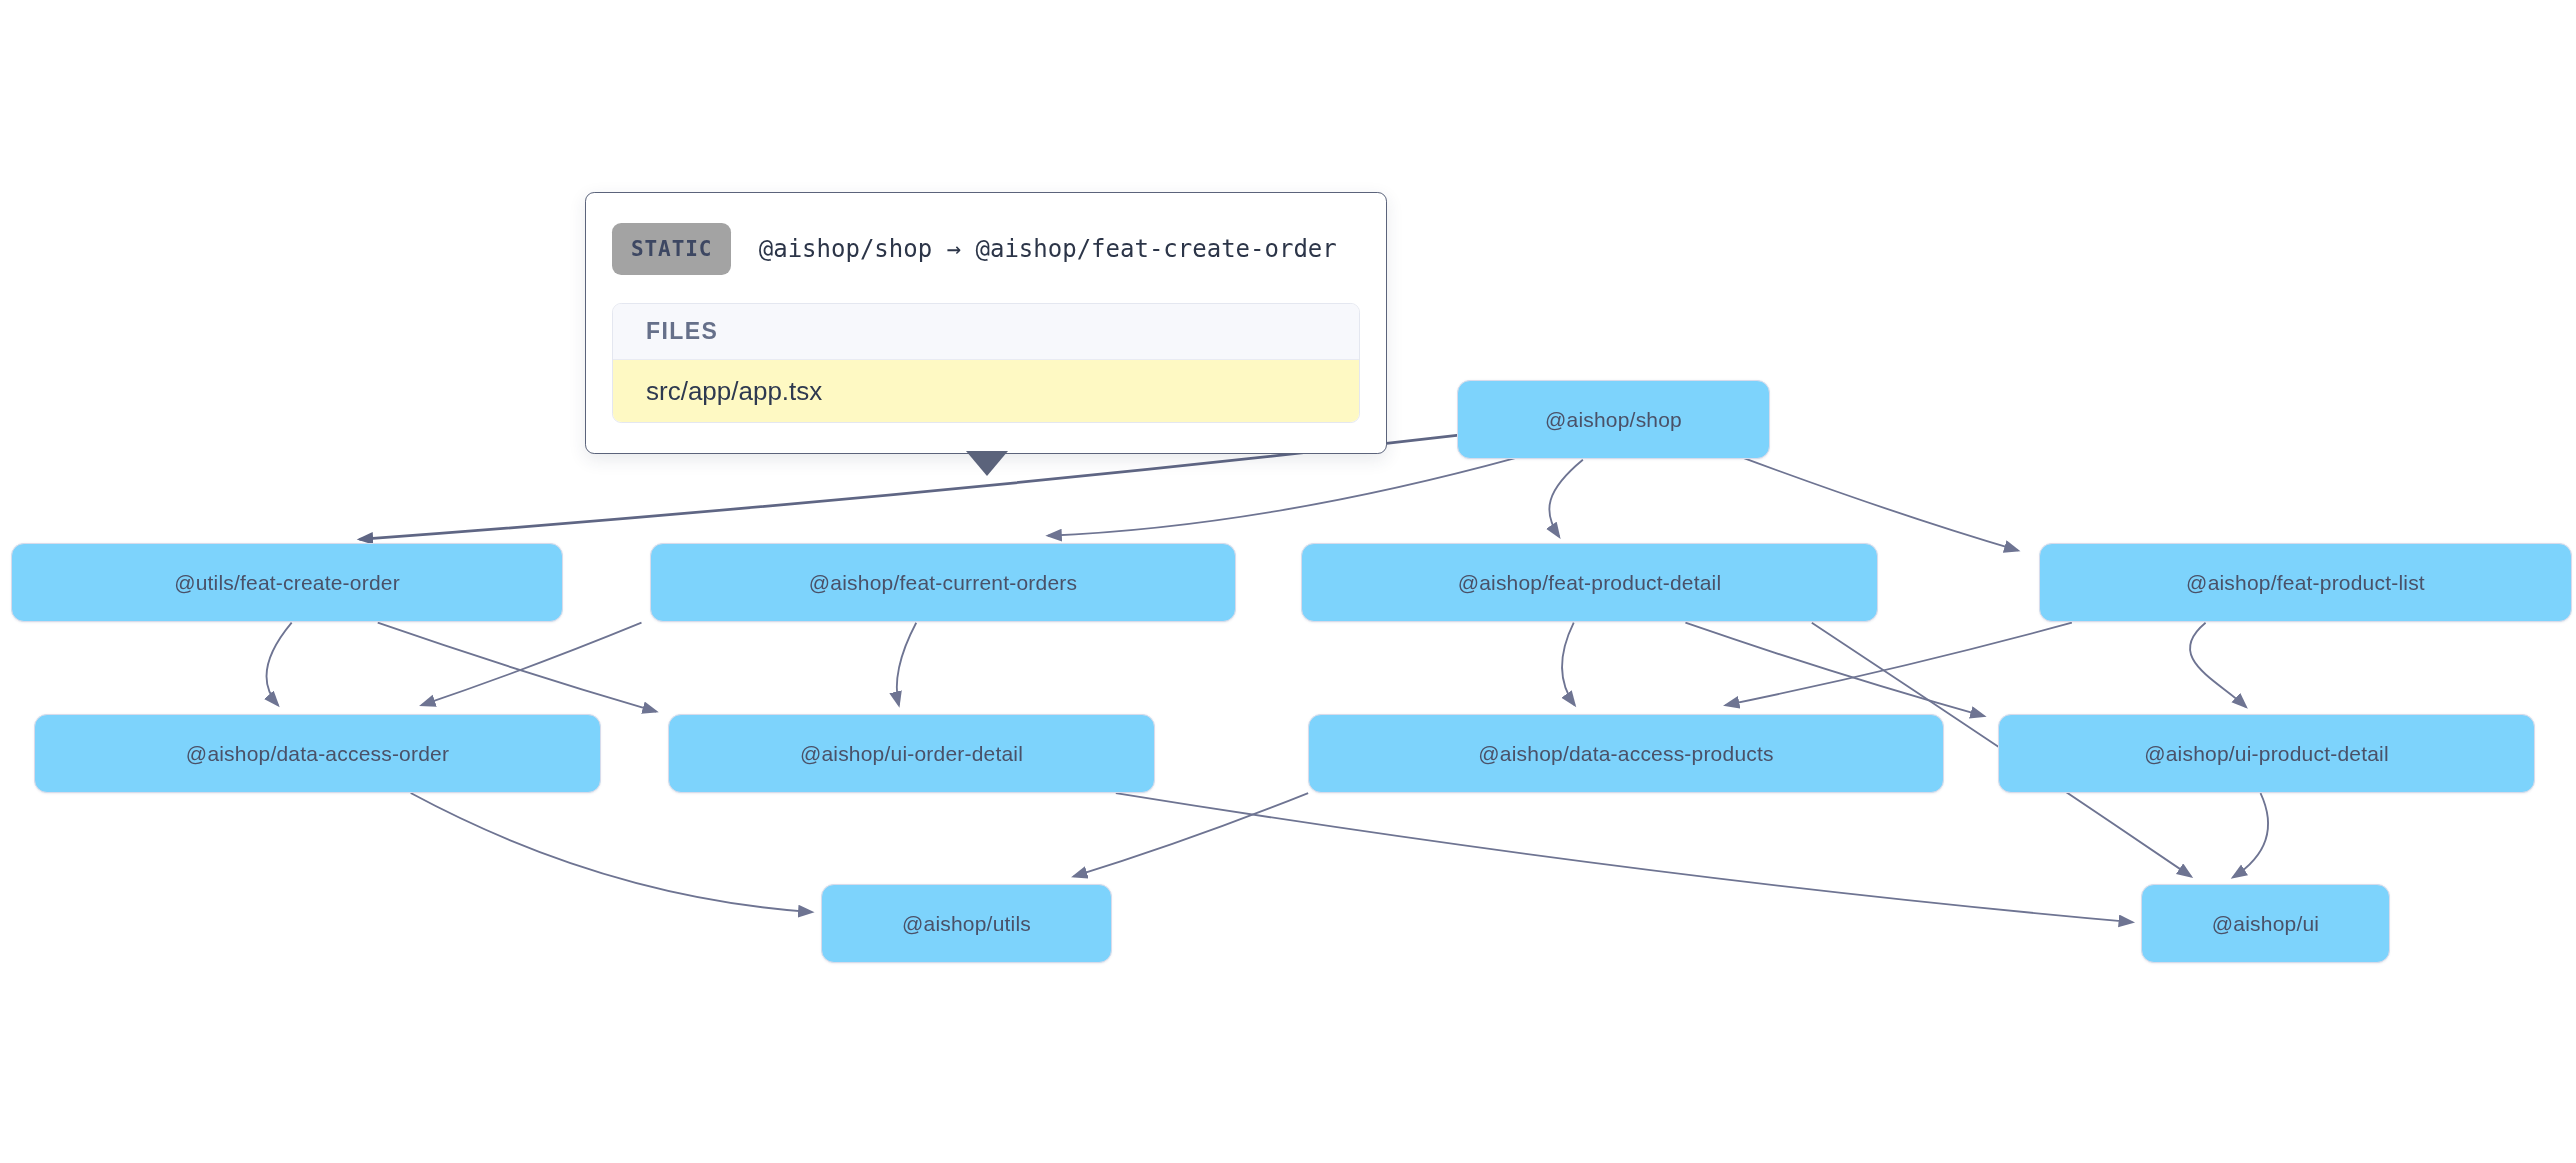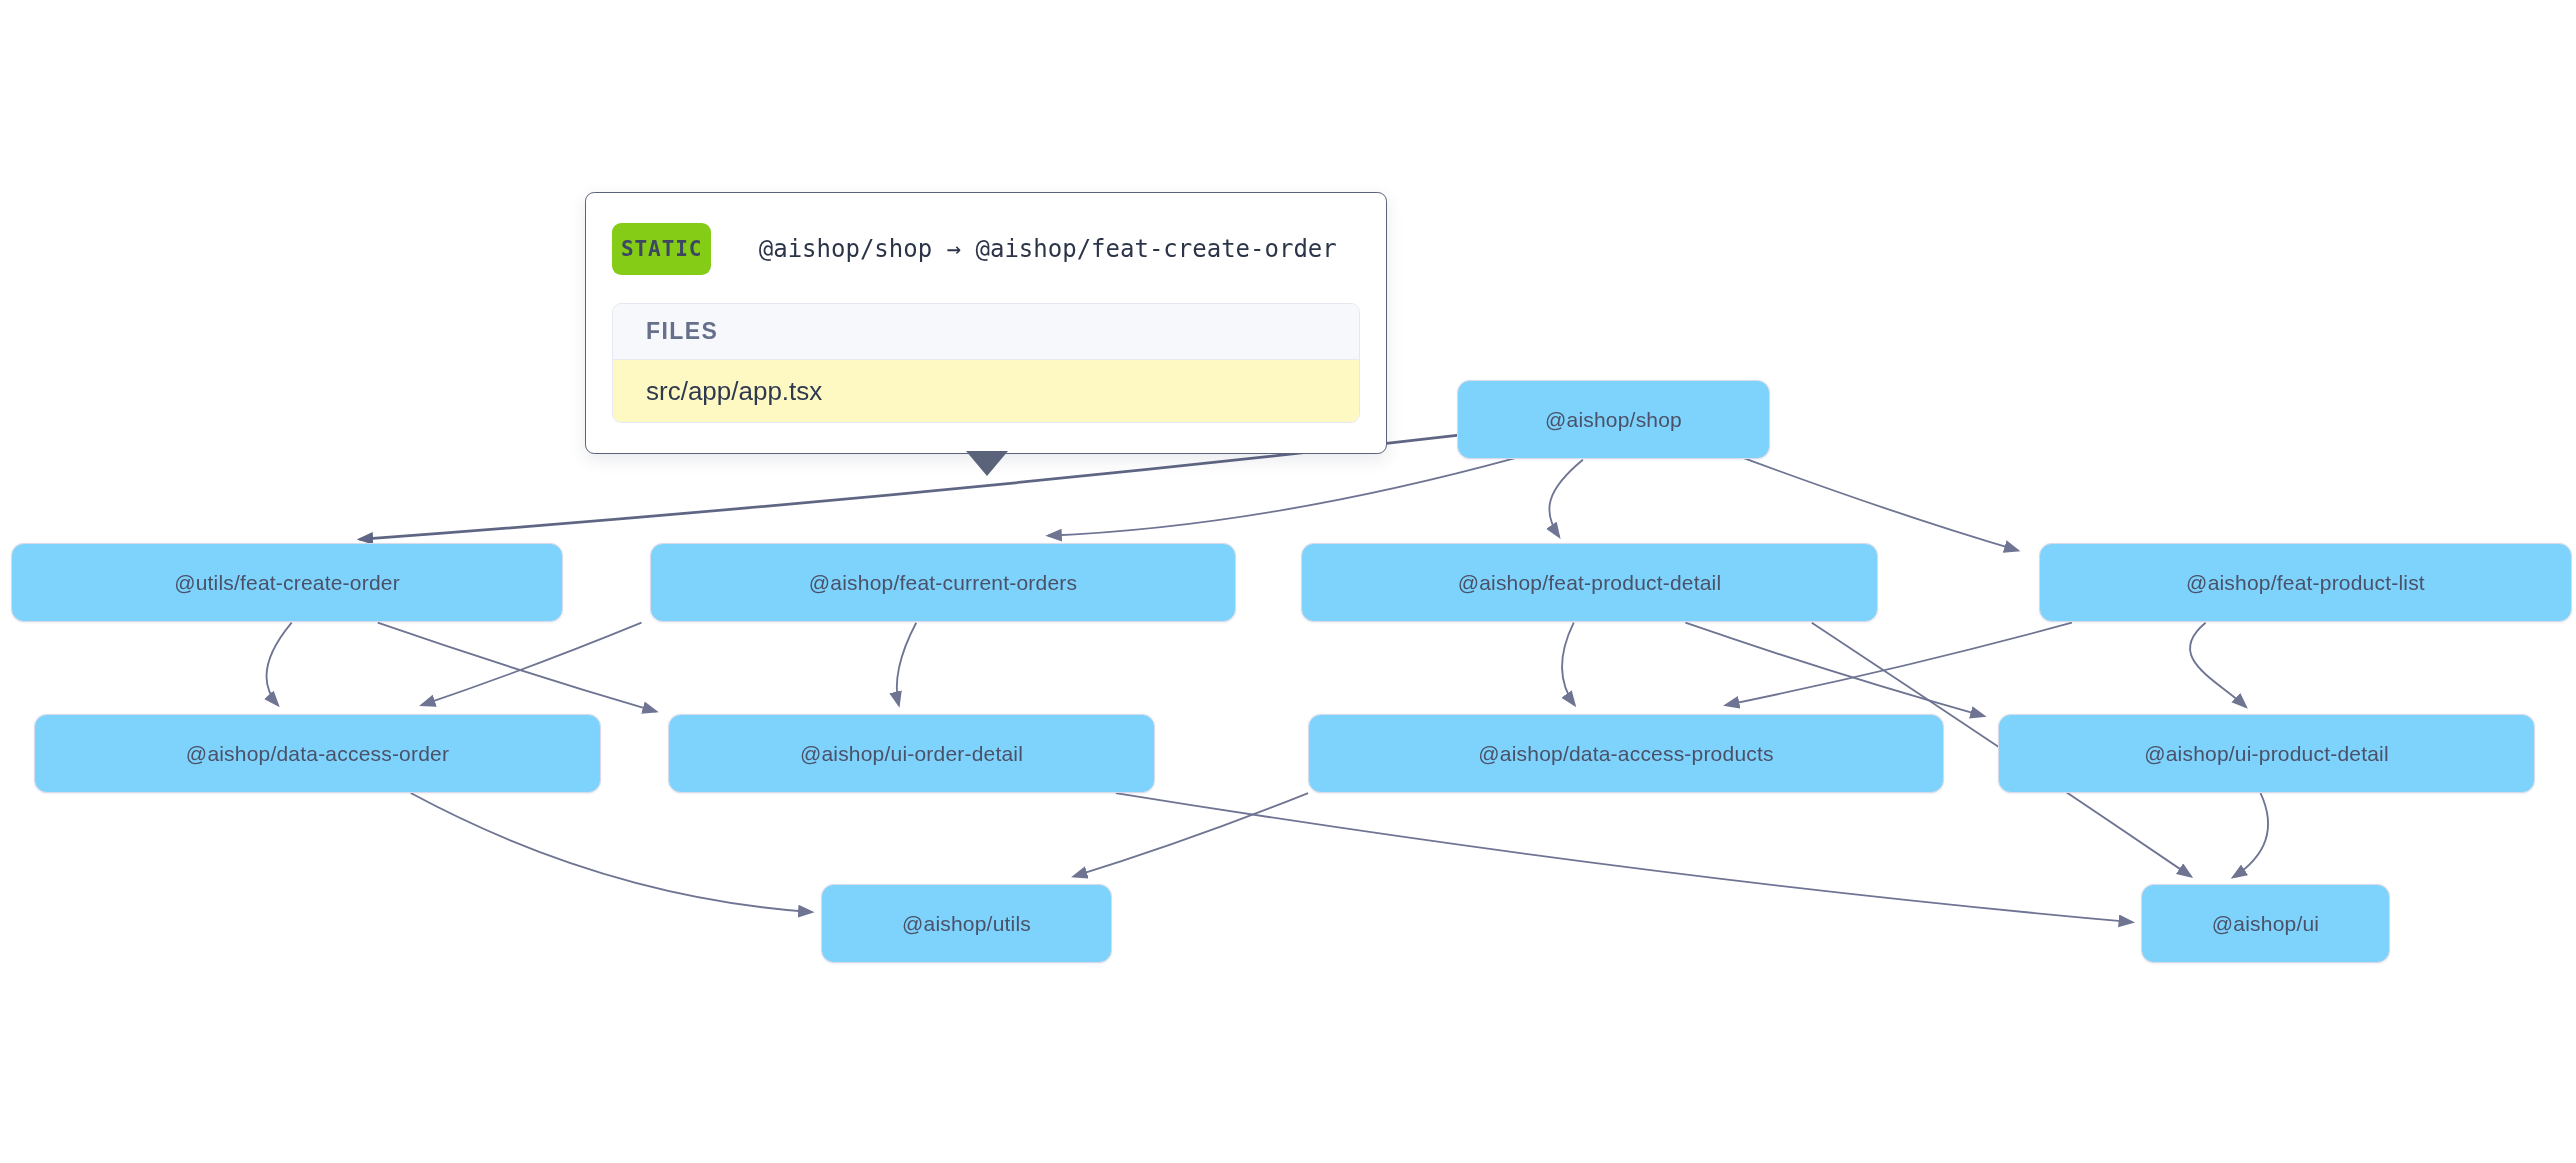--- a/index.html
+++ b/index.html
@@ -11,25 +11,25 @@
         color:#4a5168;font-size:21px;letter-spacing:0.2px;
         box-shadow:0 0.9px 1.8px rgba(90,97,130,0.10);cursor:pointer;white-space:nowrap;}
   .tooltip{position:absolute;left:585px;top:192px;width:802px;height:262px;z-index:3;
            background:#ffffff;border:1.8px solid #5b637b;border-radius:9.2px;
            box-shadow:0 5.5px 16.5px rgba(40,48,80,0.10);box-sizing:border-box;
            padding:30px 26px 0 26px;}
   .tooltip-caret{position:absolute;left:966px;top:451px;z-index:4;width:0;height:0;
            border-left:21px solid transparent;border-right:21px solid transparent;
            border-top:25px solid #5b637b;}
   .tt-header{display:flex;align-items:center;gap:27.5px;height:52px;}
-  .tt-badge{background:#84cc16;color:#3d4762;border-radius:9.2px;height:52px;
-            display:flex;align-items:center;padding:0 9px;
+  .tt-badge{background:#a3a3a3;color:#3d4762;border-radius:9.2px;height:52px;
+            display:flex;align-items:center;padding:0 19px;
             font-family:"DejaVu Sans Mono",monospace;font-size:21px;font-weight:bold;
             letter-spacing:0.9px;}
-  .tt-title{font-family:"DejaVu Sans Mono",monospace;font-size:24px;color:#2c3548;margin-left:20px;}
+  .tt-title{font-family:"DejaVu Sans Mono",monospace;font-size:24px;color:#2c3548;}
   .tt-files{margin-top:27.5px;border:1.8px solid #e4e7f0;border-radius:9.2px;overflow:hidden;
             height:120px;box-sizing:border-box;}
   .tt-files-head{background:#f7f8fc;border-bottom:1.8px solid #e9ebf3;height:55px;
             display:flex;align-items:center;padding:0 33px;
             color:#66708a;font-size:23px;font-weight:bold;letter-spacing:1.4px;}
   .tt-file-row{height:63px;display:flex;align-items:center;padding:0 33px;
             color:#2e3950;font-size:26px;background:#fef9c3;}
 </style>
 </head>
 <body>

